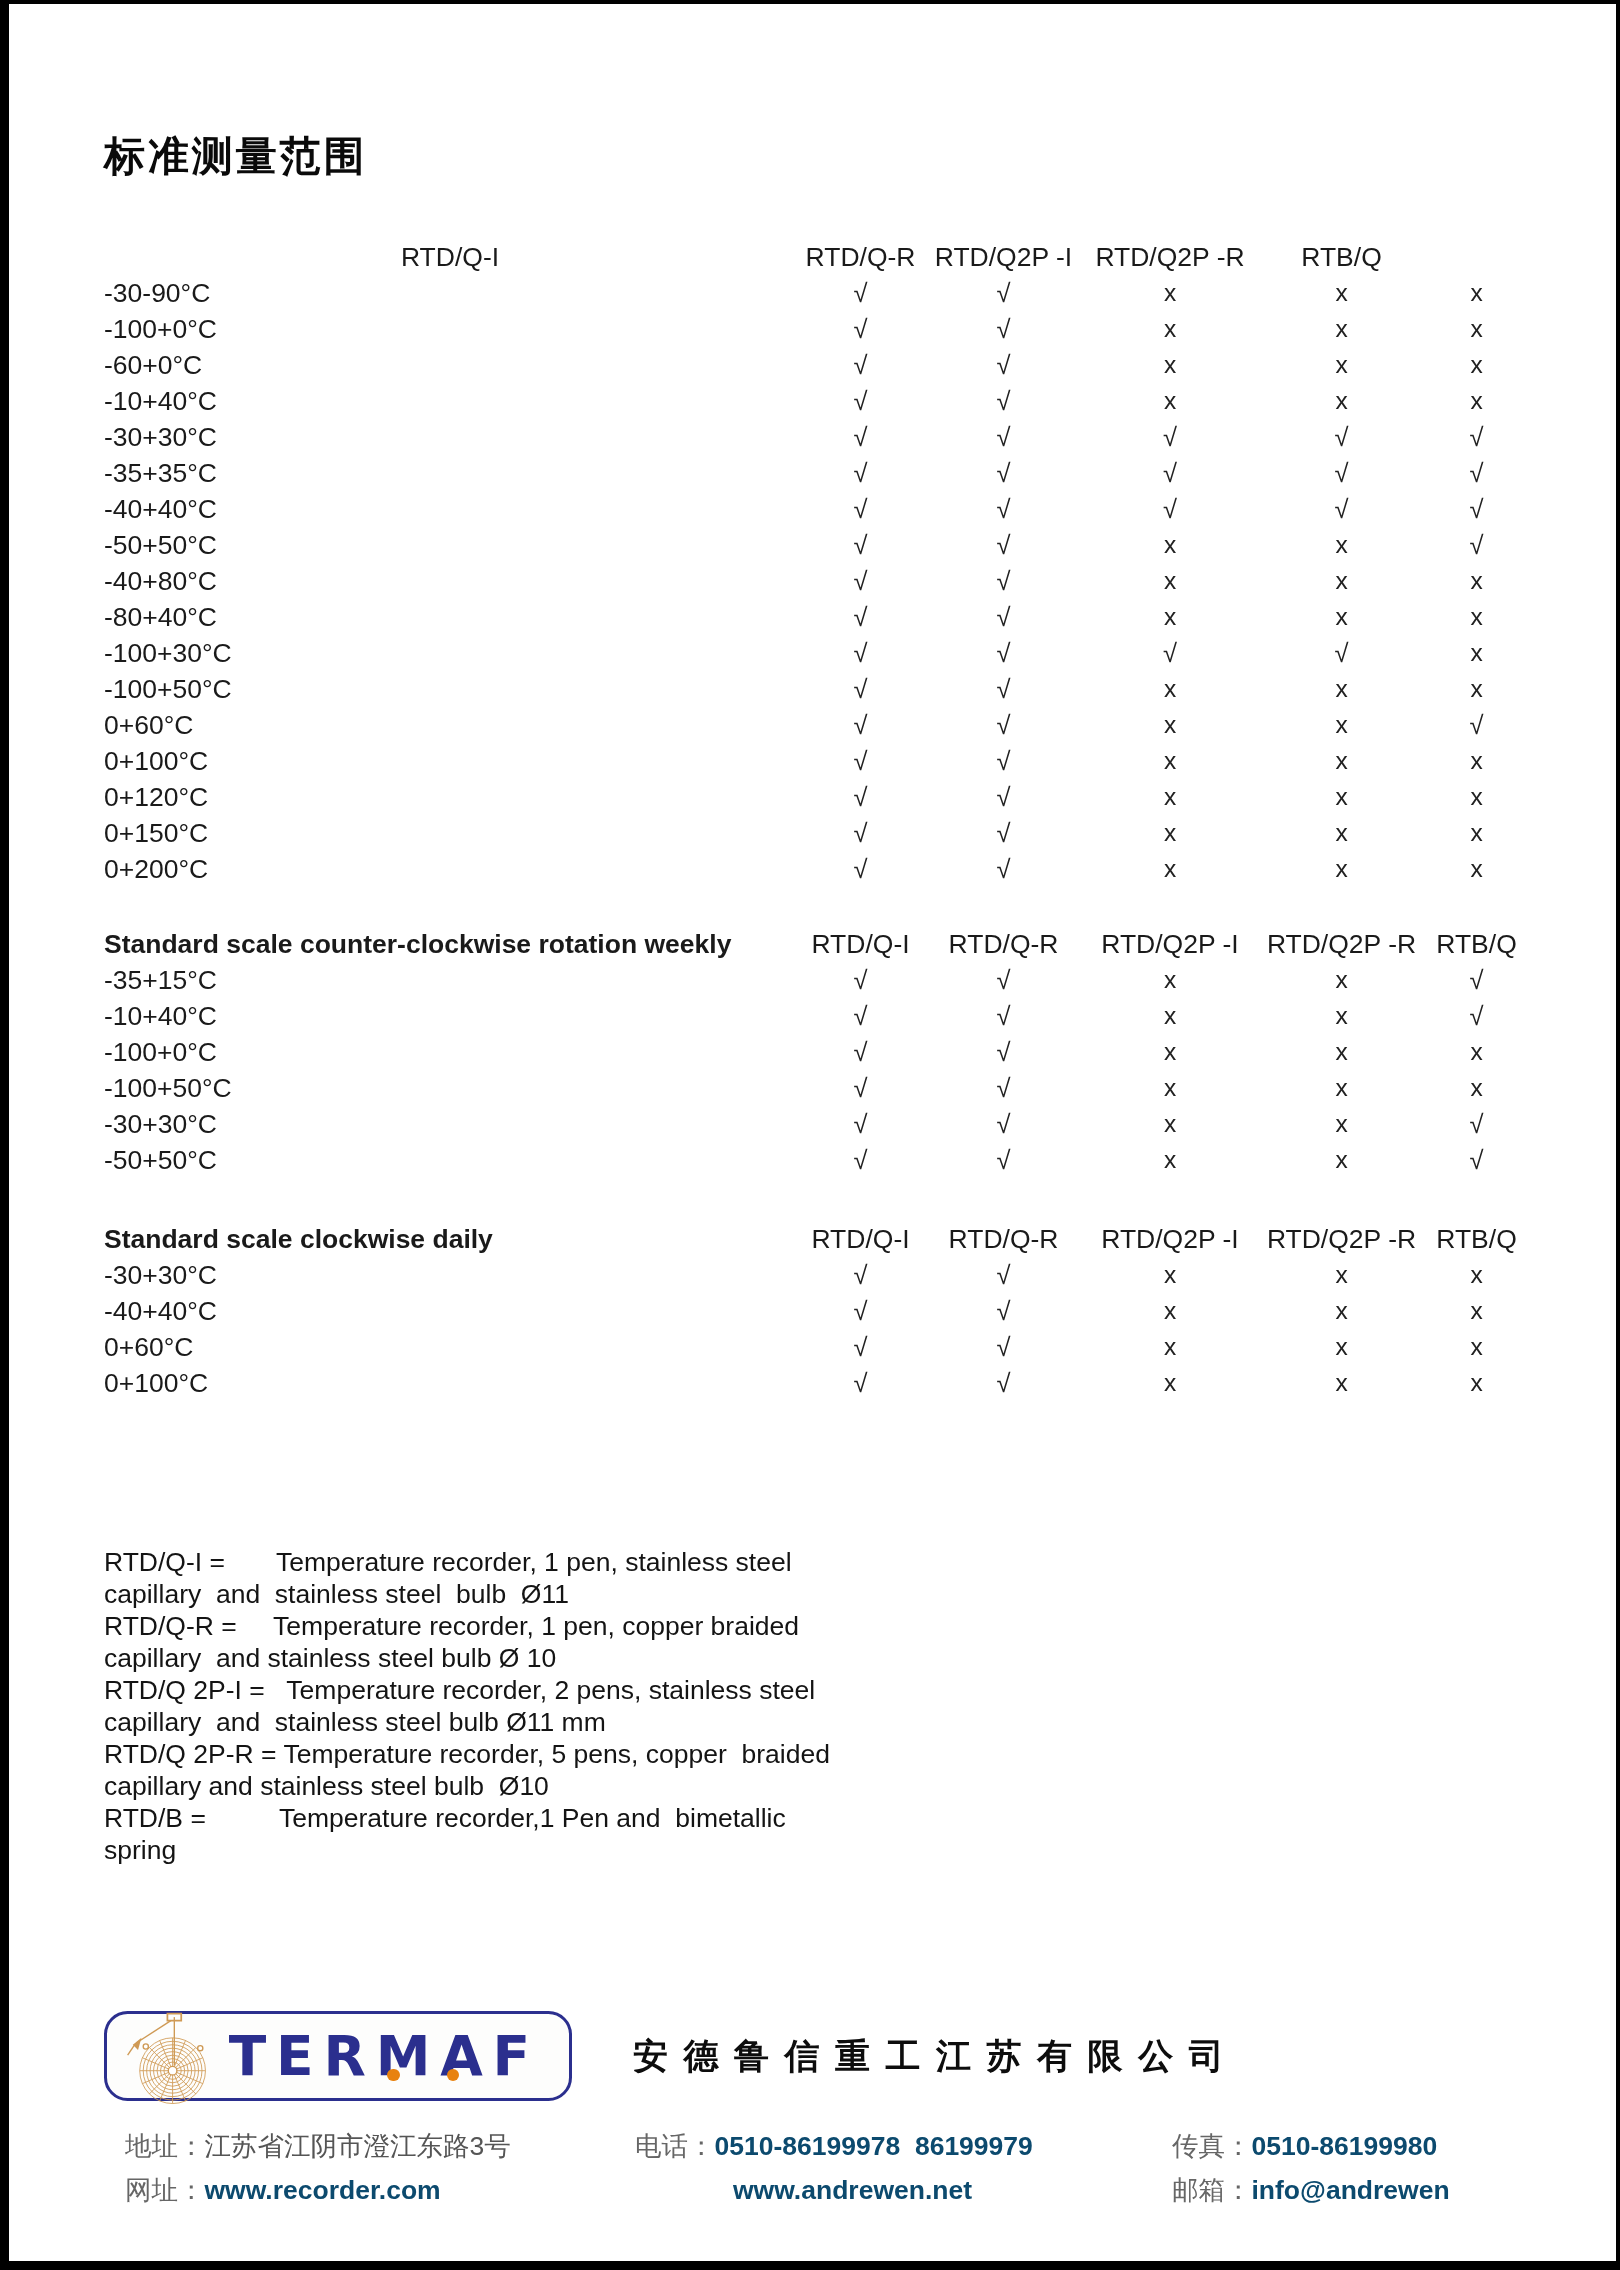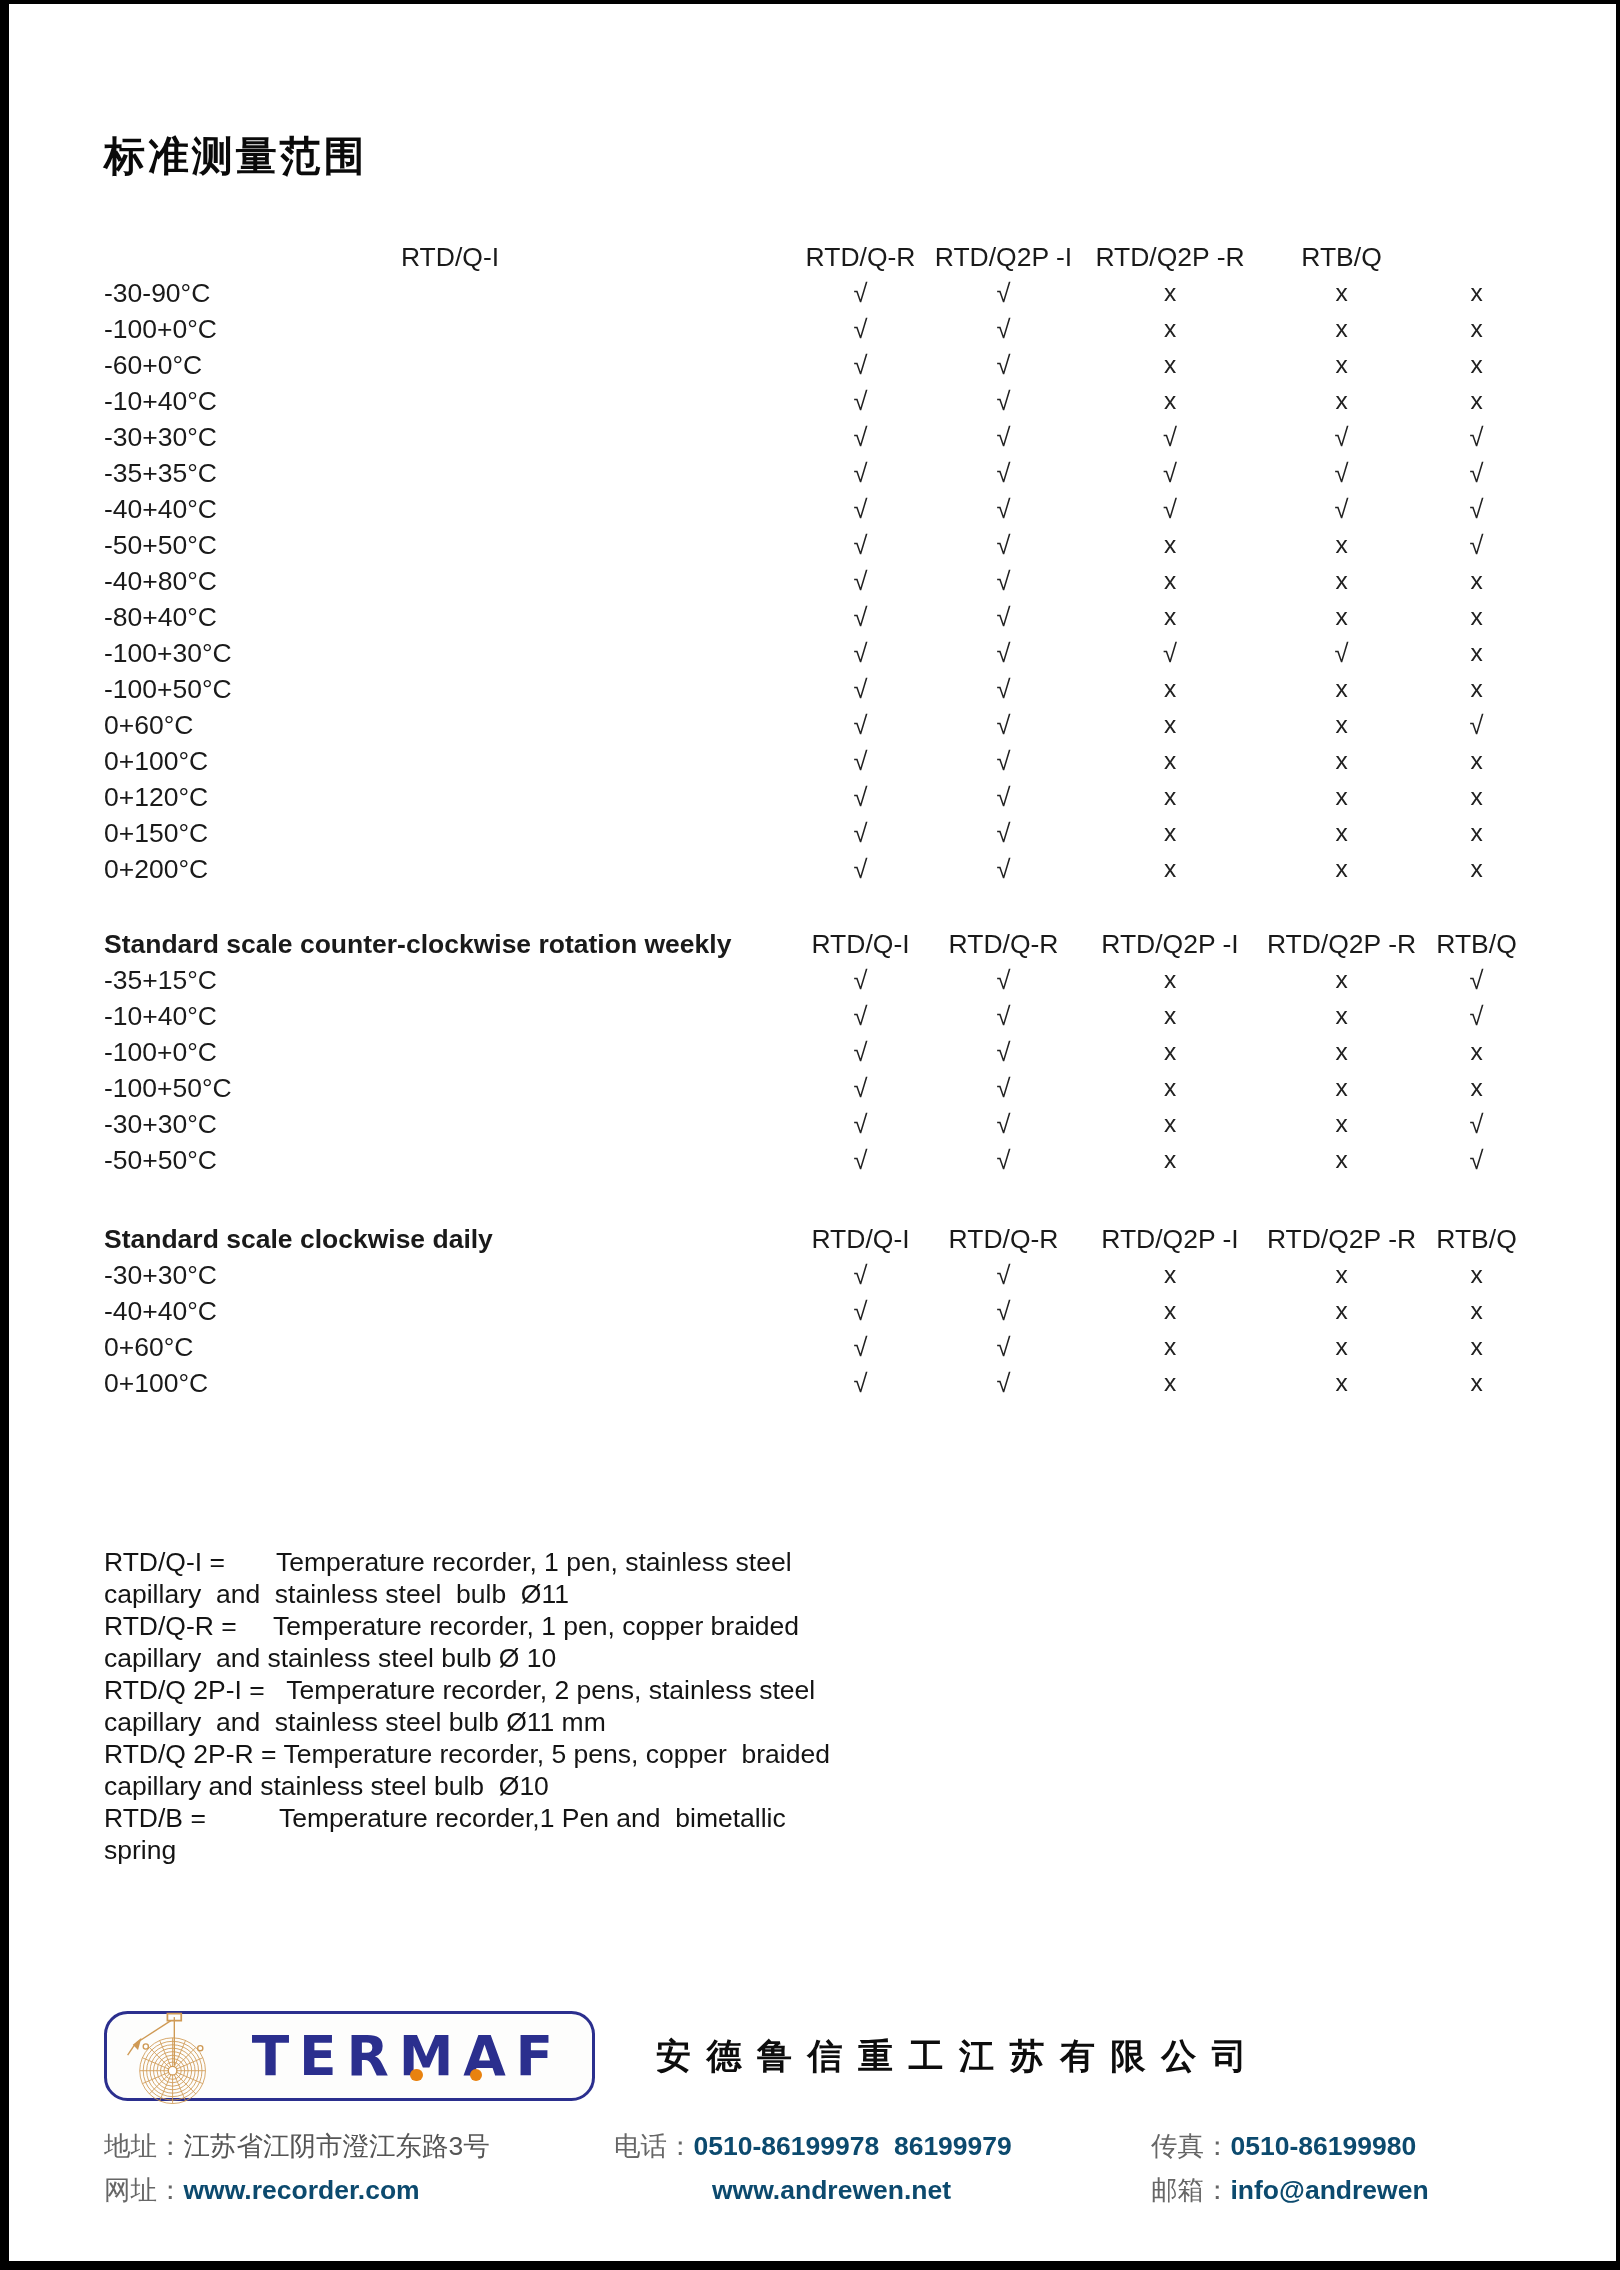--- a/index.html
+++ b/index.html
@@ -25,38 +25,38 @@
   .cell.mark,.thead .colhead{text-align:center;}
   .mk-check{font-size:25.5px;color:#222;}
   .mk-cross{font-size:24.5px;color:#222;}
   
   .footnotes{margin-top:145px;width:931px;}
   .fn-line{font-size:26.5px;line-height:32px;white-space:pre-wrap;color:#141414;}
   
   .footer{margin-top:145px;}
   .footer-top{display:flex;align-items:center;}
   .logo-box{
-    display:inline-flex;align-items:center;gap:31px;height:90px;
+    display:inline-flex;align-items:center;gap:8px;height:90px;
     padding:0 29px 0 11.8px;border:3.9px solid var(--logo-blue);
     border-radius:23.5px;background:#fdfdfc;box-sizing:border-box;
   }
   .logo-text-wrap{position:relative;display:inline-block;}
   .logo-text{
     font-size:55px;font-weight:700;letter-spacing:9.8px;color:var(--logo-blue);
     font-family:"DejaVu Sans",sans-serif;line-height:78px;
   }
   .logo-dot{position:absolute;width:12.7px;height:12.7px;border-radius:50%;
     background:var(--logo-orange);bottom:13.7px;}
   .dot-m{left:51%;} .dot-a{left:70%;}
   .company-name{
     margin-left:61px;font-size:35px;font-weight:700;letter-spacing:2.9px;color:#0d0d0d;
   }
   .contact{
     margin-top:25.5px;display:grid;grid-template-columns:510px 537px auto;
-    row-gap:5.9px;font-size:26.5px;line-height:39px;
+    row-gap:5.9px;font-size:26.5px;line-height:39px;margin-left:21px;
   }
   .contact .ccell{white-space:pre-wrap;}
   .cn-label{color:#666;}
   .cn-value{color:#555;}
   .val{color:#0c4a6e;font-weight:700;}
   .web2-cell{padding-left:98px;}
 </style>
 </head>
 <body style="--logo-blue: #2b2f8e; --logo-orange: #e8820f; --logo-tan: #cf9a55;">
 

